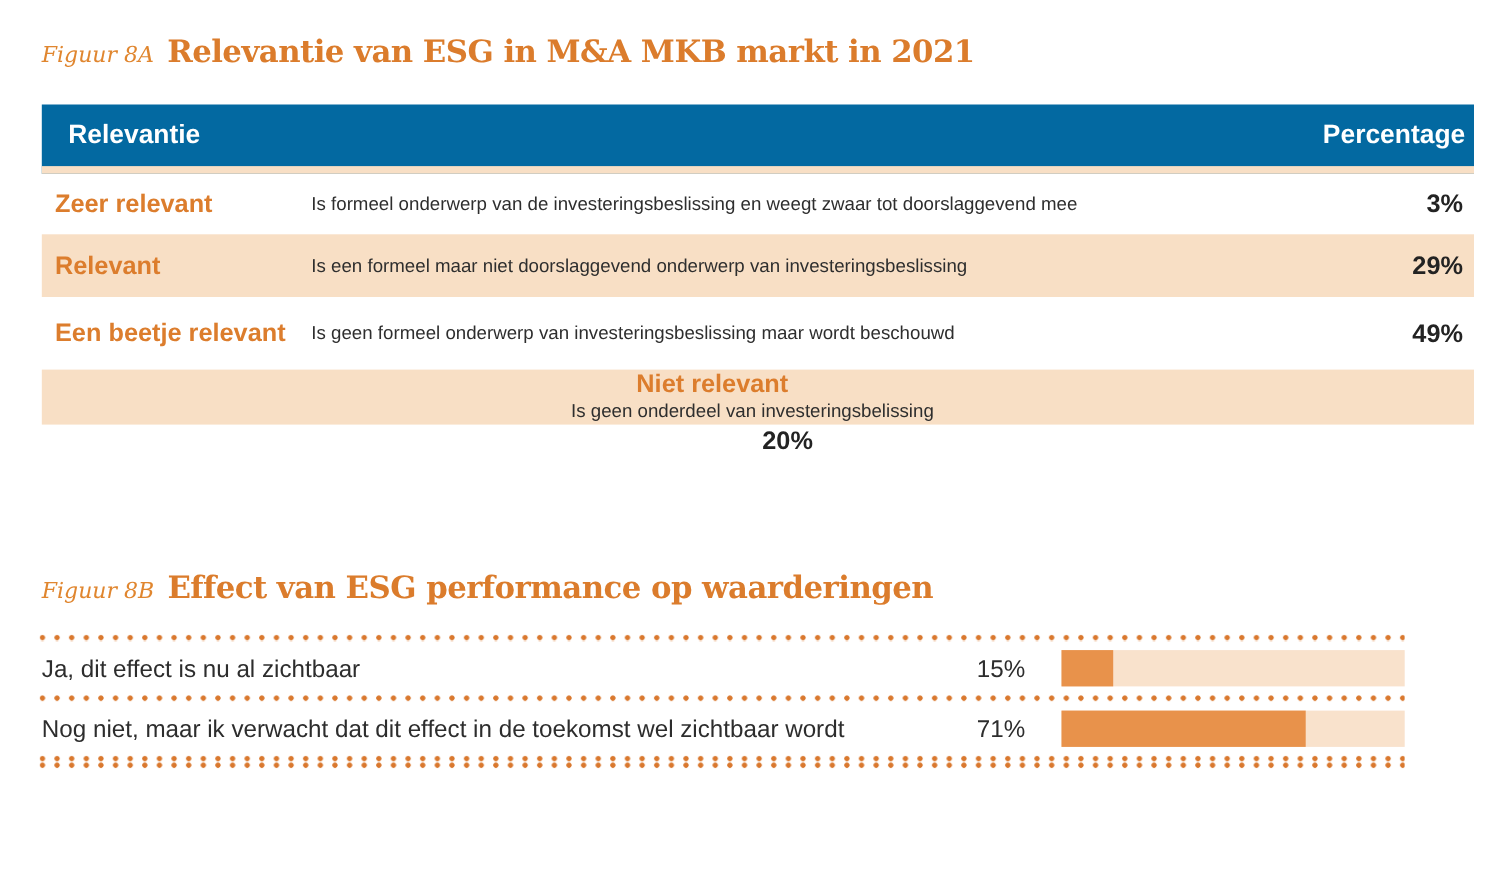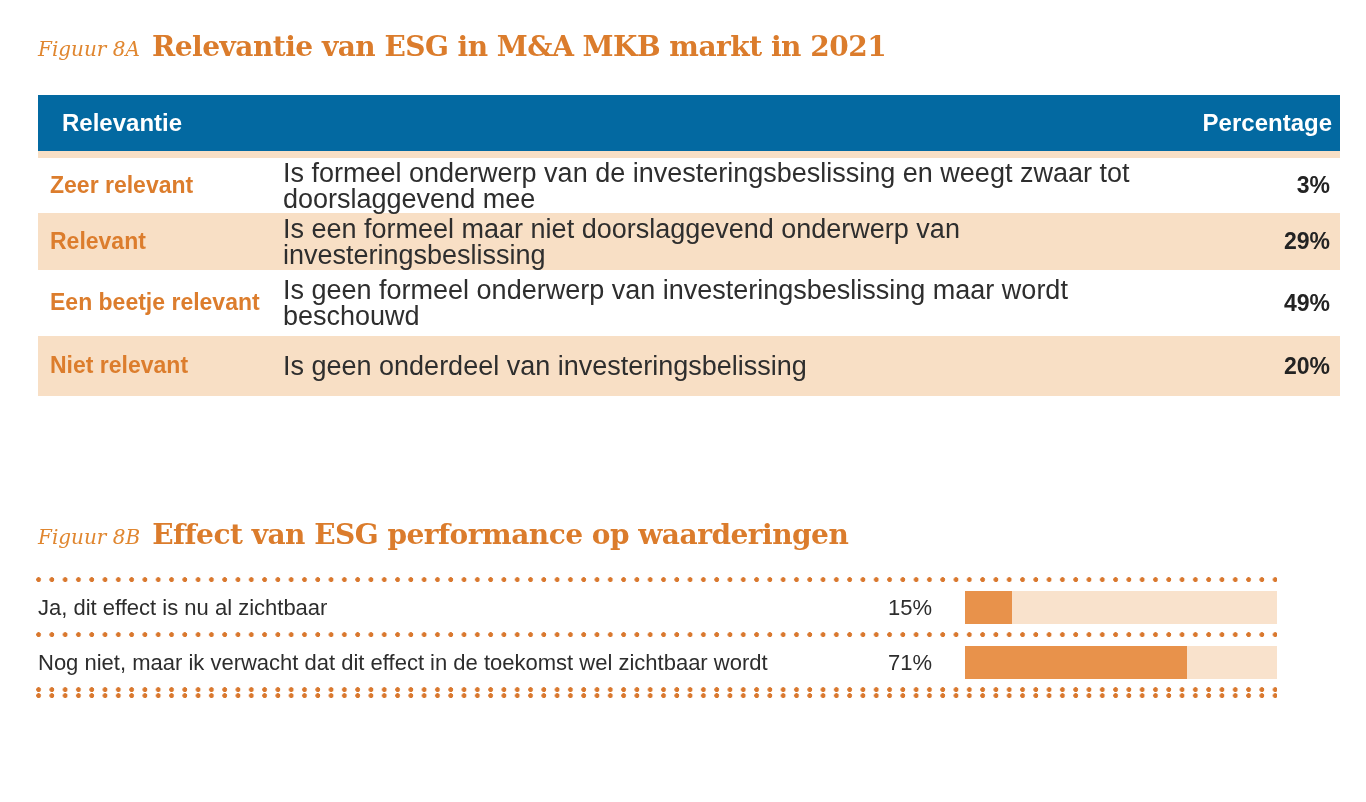--- a/index.html
+++ b/index.html
@@ -41,32 +41,32 @@
   }
   .trow { display: flex; align-items: center; }
   .trow.alt { background: #f8dfc5; }
   .trow .cell-label {
     width: 245px; min-width: 245px;
     padding-left: 12px; padding-right: 4px;
     color: #dc7d2d; font-weight: 700; font-size: 23px;
     line-height: 1.1;
   }
   .trow .cell-desc {
-    flex: 1; font-size: 27px; color: #2e2e2e; line-height: 26px;
+    flex: 1; font-size: 17px; color: #2e2e2e; line-height: 26px;
     padding-right: 10px;
   }
   .trow .cell-pct {
     width: 120px; min-width: 120px; text-align: right;
     padding-right: 10px;
     font-weight: 700; font-size: 23px; color: #232323;
   }
   .trow.r0 { height: 55px; }
   .trow.r1 { height: 57px; }
   .trow.r2 { height: 66px; }
-  .trow.r3 { height: 60px; }
+  .trow.r3 { height: 50px; flex-direction: column; }
 
   
   .chartB { position: absolute; left: 36px; top: 577px; width: 1241px; }
   .dotline {
     height: 6px; width: 100%;
     background-image: radial-gradient(circle at 2.6px 2.6px, #d9782e 2.1px, rgba(0,0,0,0) 2.7px);
     background-size: 13.3px 6px;
     background-repeat: repeat-x;
   }
   .brow { display: flex; align-items: center; height: 49px; }

